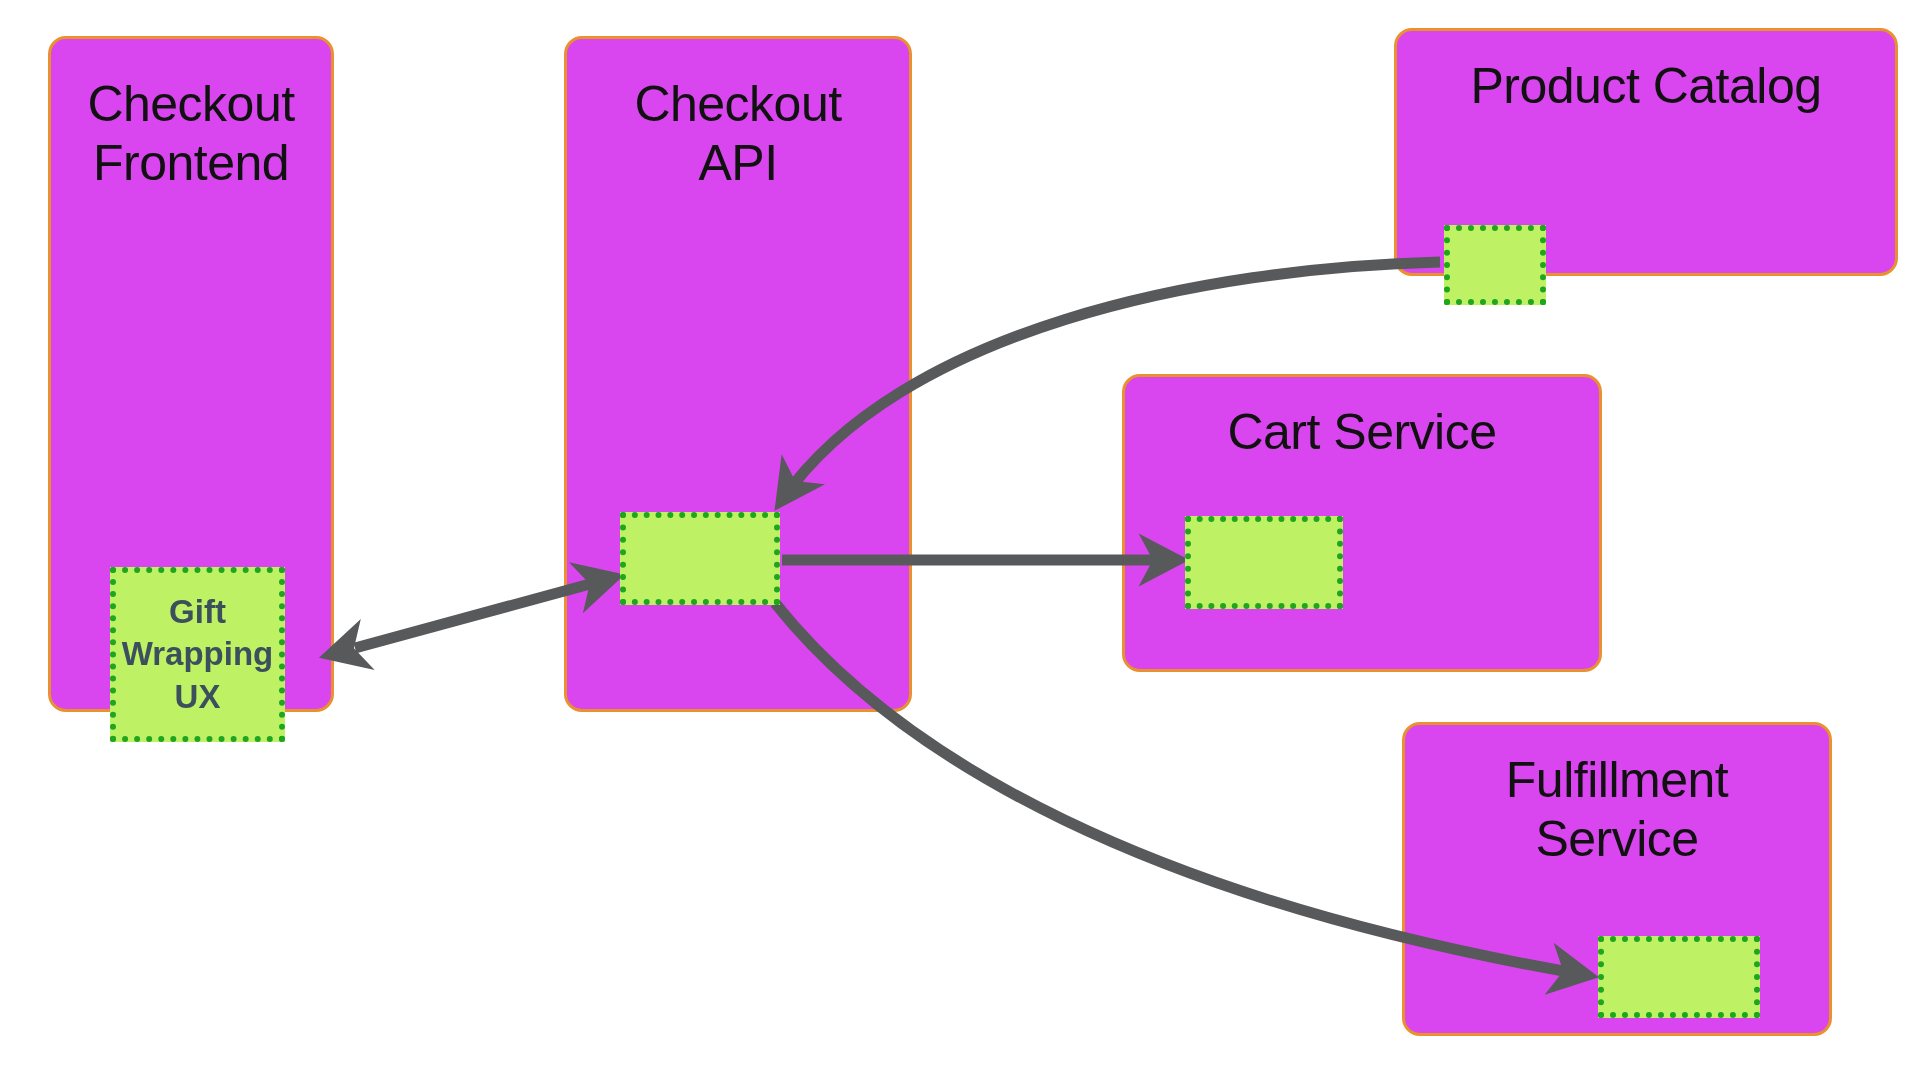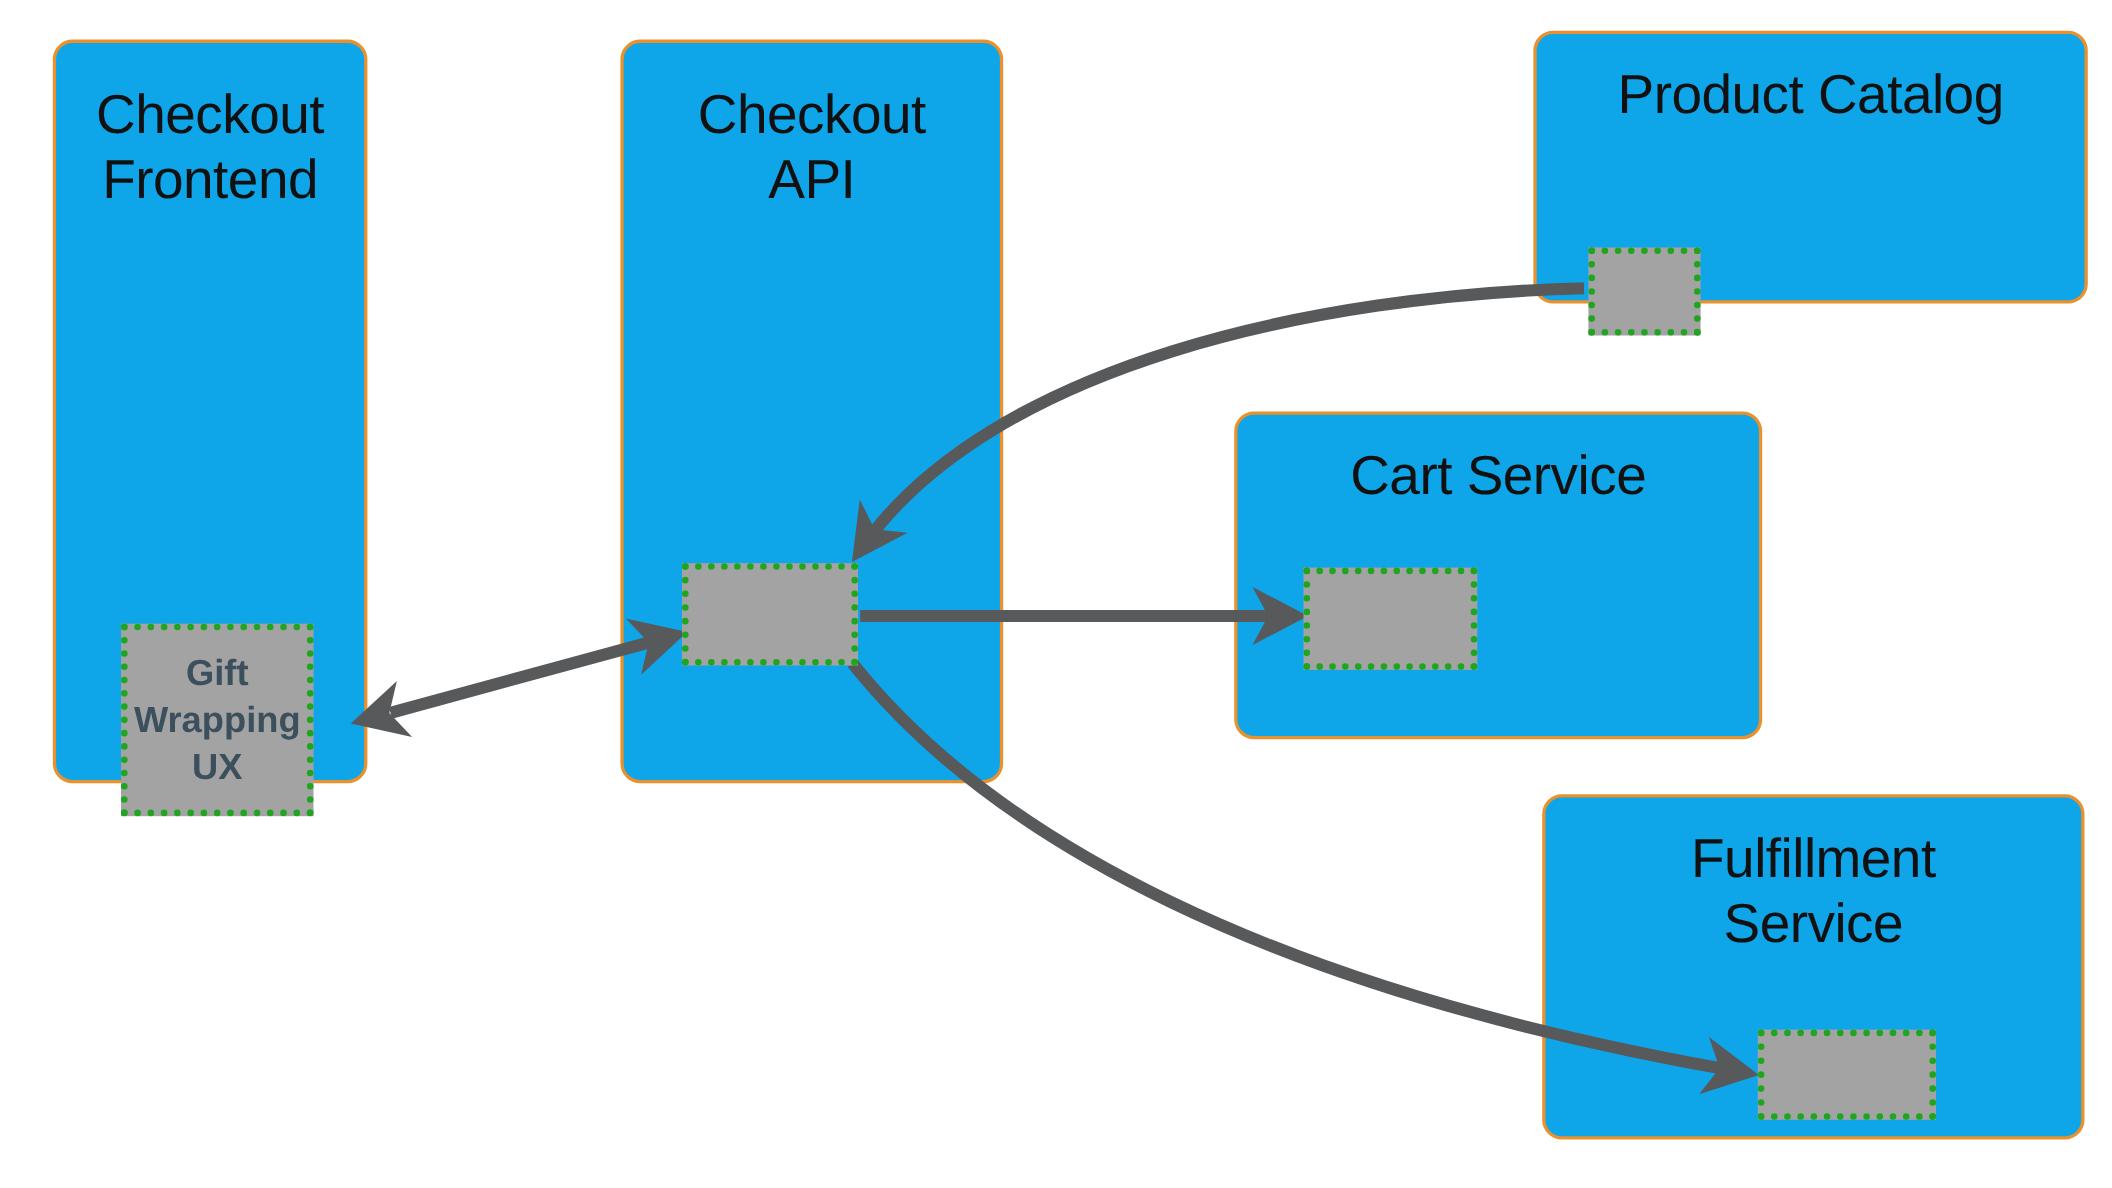--- a/index.html
+++ b/index.html
@@ -17,39 +17,39 @@
     position: relative;
     width: 1920px;
     height: 1080px;
     background: #ffffff;
   }
   .group-box {
     position: absolute;
     box-sizing: border-box;
     border: 3px solid #E8912D;
     border-radius: 18px;
-    background: #0ea5e9;
+    background: #d946ef;
   }
   .group-label {
     position: absolute;
     left: 0;
     right: 0;
     text-align: center;
     color: #111111;
     font-family: "Liberation Sans", sans-serif;
     font-weight: 400;
     font-size: 50px;
     line-height: 1.18;
     letter-spacing: -0.5px;
     white-space: pre-line;
   }
   .node-box {
     position: absolute;
     box-sizing: border-box;
-    background: #a3a3a3;
+    background: #bef264;
     border: 6px dotted #1FA51F;
     display: flex;
     align-items: center;
     justify-content: center;
     text-align: center;
   }
   .node-label {
     color: #3C4F5C;
     font-family: "Liberation Sans", sans-serif;
     font-weight: 700;
@@ -83,21 +83,21 @@
   </div>
 
   <div class="group-box" style="left:1394px; top:28px; width:504px; height:248px;padding-left:23px;">
     <div class="group-label" style="top:26px;">Product Catalog</div>
   </div>
 
   <div class="group-box" style="left:1122px; top:374px; width:480px; height:298px;">
     <div class="group-label" style="top:26px;">Cart Service</div>
   </div>
 
-  <div class="group-box" style="left:1402px; top:722px; width:493px; height:314px;">
+  <div class="group-box" style="left:1402px; top:722px; width:430px; height:314px;">
     <div class="group-label" style="top:26px;">Fulfillment
 Service</div>
   </div>
 
   <svg id="edges" viewBox="0 0 1920 1080" xmlns="http://www.w3.org/2000/svg">
     <defs>
       <marker id="arrowEnd" markerWidth="5.2" markerHeight="5.2" refX="3.6" refY="2.6" orient="auto" markerUnits="strokeWidth">
         <path d="M0.2,0.2 L4.8,2.6 L0.2,5.0 L1.5,2.6 Z" fill="#58595B"></path>
       </marker>
       <marker id="arrowStart" markerWidth="5.2" markerHeight="5.2" refX="1.4" refY="2.6" orient="auto-start-reverse" markerUnits="strokeWidth">

